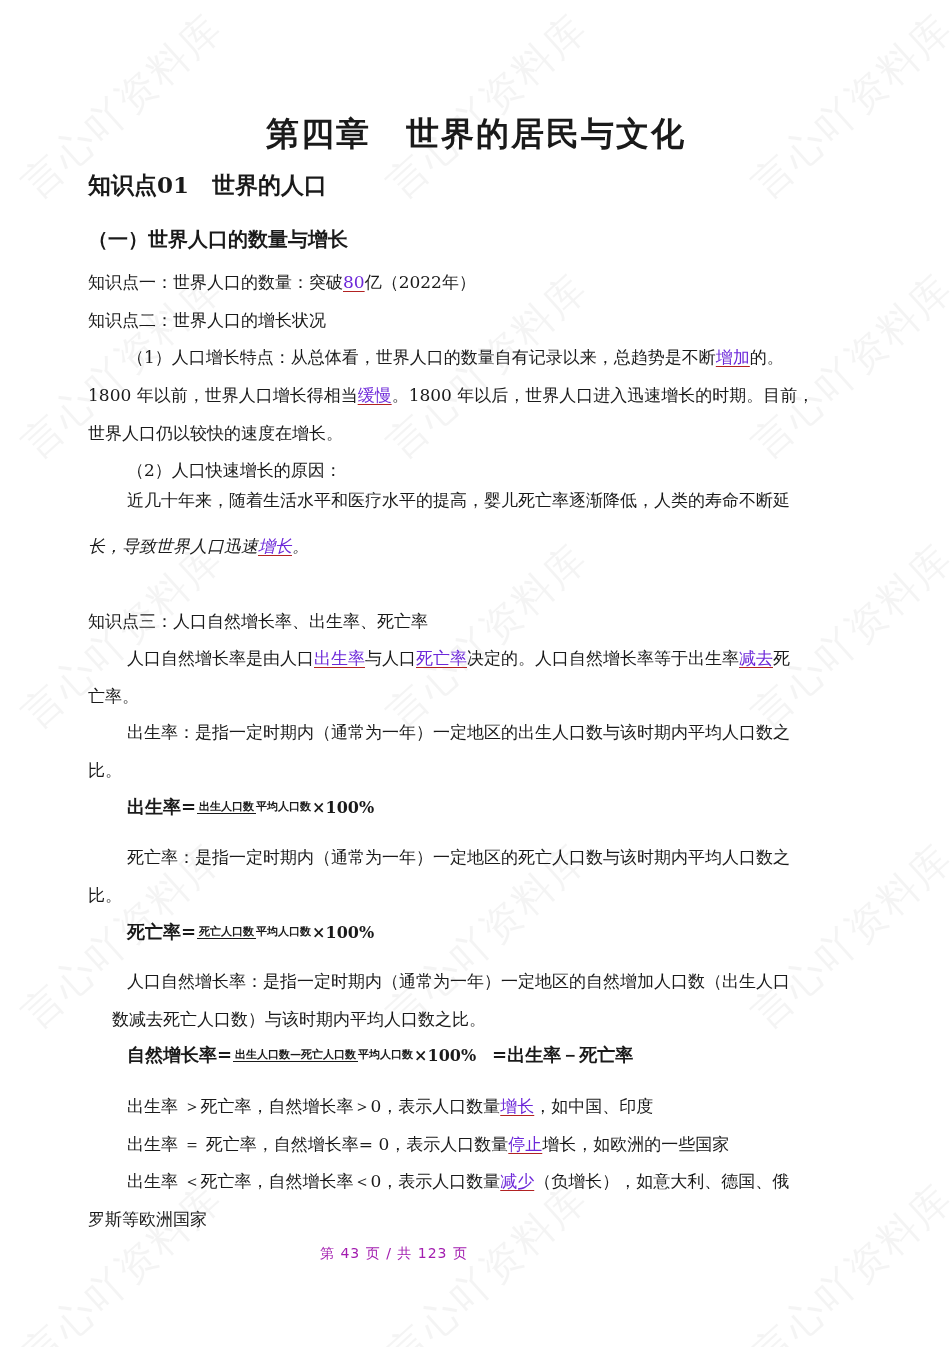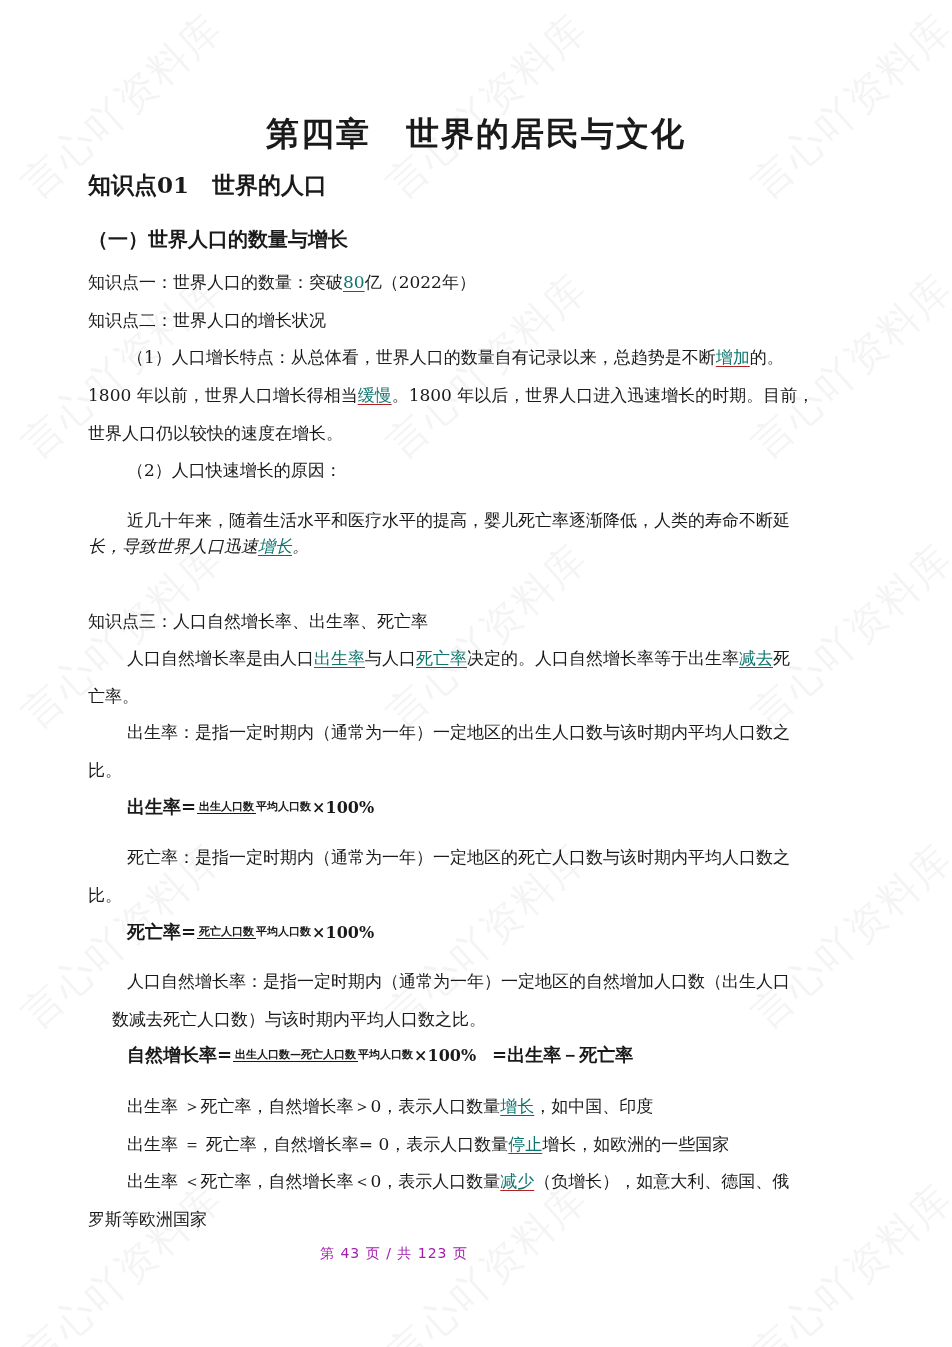--- a/index.html
+++ b/index.html
@@ -24,21 +24,21 @@
     }
     .subsection-title {
       position: absolute; top: 226px; left: 88px; font-size: 20px; font-weight: bold;
     }
 
     .line {
       position: absolute; left: 88px; font-size: 17px; white-space: nowrap; line-height: 24px;
     }
     .indent { left: 127px; }
 
-    .hl { color: #0f766e; text-decoration: underline; text-decoration-color: #b22222; text-underline-offset: 3px; }
+    .hl { color: #6d28d9; text-decoration: underline; text-decoration-color: #b22222; text-underline-offset: 3px; }
 
     .formula {
       position: absolute; left: 127px; display: flex; align-items: center;
       font-weight: bold; white-space: nowrap;
     }
     .formula .lhs { font-size: 18px; }
     .frac { display: inline-flex; flex-direction: row; align-items: center; margin: 0 1px; }
     .frac .num { font-size: 11px; line-height: 13px; padding: 0 2px; border-bottom: 1.3px solid #1a1a1a; }
     .frac .den { font-size: 11px; line-height: 14px; }
     .formula .times { font-size: 16px; }
@@ -84,21 +84,21 @@
 
   <div class="line indent" style="top:345px;">
     <span>（1）人口增长特点：从总体看，世界人口的数量自有记录以来，总趋势是不断</span><span class="hl">增加</span><span>的。</span>
   </div>
   <div class="line" style="top:383px;">
     <span>1800 年以前，世界人口增长得相当</span><span class="hl">缓慢</span><span>。1800 年以后，世界人口进入迅速增长的时期。目前，</span>
   </div>
   <div class="line" style="top:421px;">世界人口仍以较快的速度在增长。</div>
 
   <div class="line indent" style="top:458px;">（2）人口快速增长的原因：</div>
-  <div class="line indent" style="top:508px;">近几十年来，随着生活水平和医疗水平的提高，婴儿死亡率逐渐降低，人类的寿命不断延</div>
+  <div class="line indent" style="top:488px;">近几十年来，随着生活水平和医疗水平的提高，婴儿死亡率逐渐降低，人类的寿命不断延</div>
   <div class="line" style="top:534px;font-style:italic;">
     <span>长，导致世界人口迅速</span><span class="hl">增长</span><span>。</span>
   </div>
 
   <div class="line" style="top:609px;">知识点三：人口自然增长率、出生率、死亡率</div>
 
   <div class="line indent" style="top:646px;">
     <span>人口自然增长率是由人口</span><span class="hl">出生率</span><span>与人口</span><span class="hl">死亡率</span><span>决定的。人口自然增长率等于出生率</span><span class="hl">减去</span><span>死</span>
   </div>
   <div class="line" style="top:684px;">亡率。</div>

